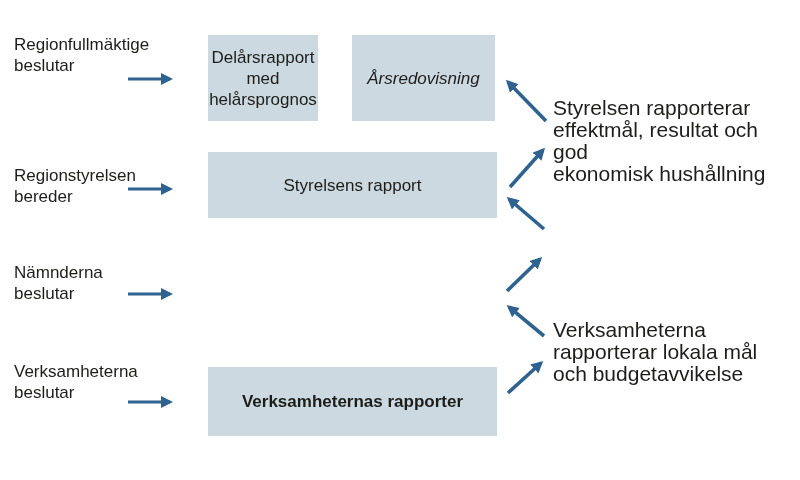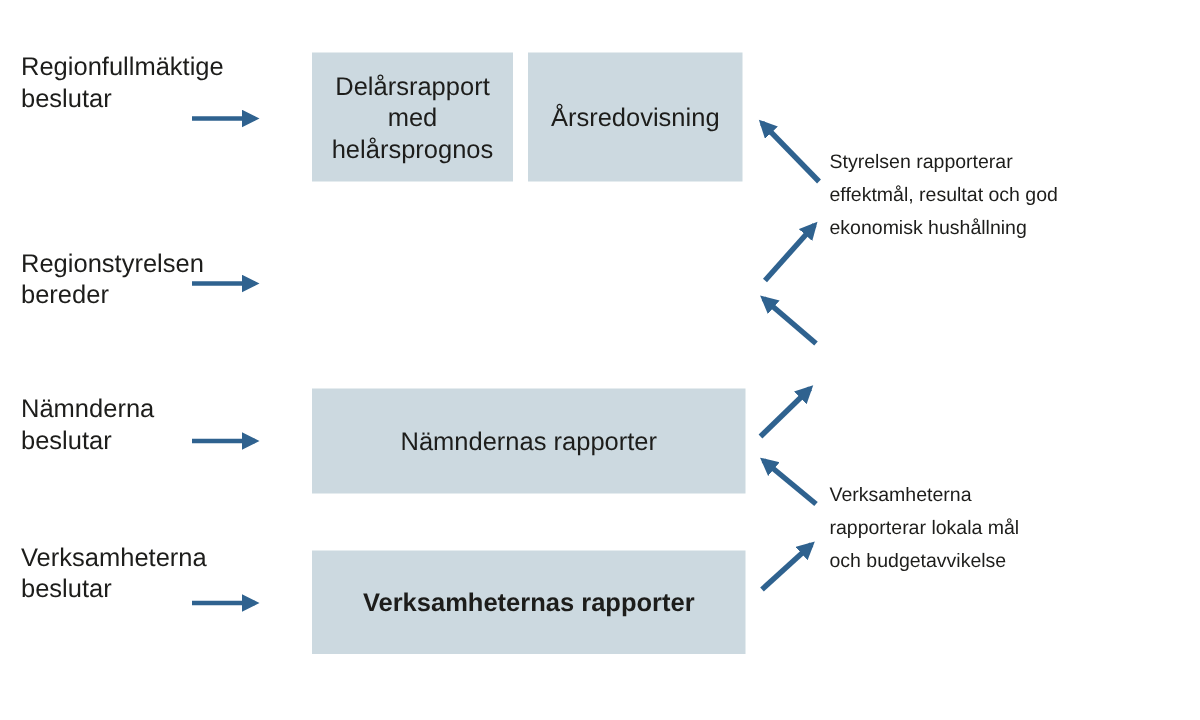--- a/index.html
+++ b/index.html
@@ -21,21 +21,21 @@
     position: absolute;
     background: var(--box-fill, #ccd9e0);
     display: flex; align-items: center; justify-content: center;
     text-align: center;
     font-size: 17px; line-height: 21px;
     white-space: pre-line;
   }
 
   .note {
     position: absolute; left: 553px; width: 222px;
-    font-size: 13px; line-height: 22px;
+    font-size: 21px; line-height: 22px;
     white-space: pre-line;
   }
 
   .overlay { position: absolute; left: 0; top: 0; pointer-events: none; }
   .overlay line { stroke: var(--arrow, #2f628f); }
   .shaft-h { stroke-width: 3px; }
   .shaft-d { stroke-width: 3.6px; }
   .arrowhead-path { fill: var(--arrow, #2f628f); }
 </style>
 </head>
@@ -45,25 +45,25 @@
 
   <div class="actor" style="top:34px">Regionfullmäktige
 beslutar</div>
   <div class="actor" style="top:165px">Regionstyrelsen
 bereder</div>
   <div class="actor" style="top:262px">Nämnderna
 beslutar</div>
   <div class="actor" style="top:361px">Verksamheterna
 beslutar</div>
 
-  <div class="box" style="left:208px; top:35px;  width:134px; height:86px;">Delårsrapport
+  <div class="box" style="left:208px; top:35px;  width:110px; height:86px;">Delårsrapport
 med
 helårsprognos</div>
-  <div class="box" style="left:352px; top:35px;  width:143px; height:86px;">Årsredovisning</div>
-  <div class="box" style="left:208px; top:259px; width:289px; height:70px;">Nämndernas rapporter</div>
+  <div class="box" style="left:352px; top:35px;  width:143px; height:86px;font-style:italic;">Årsredovisning</div>
+  <div class="box" style="left:208px; top:152px; width:289px; height:66px;">Styrelsens rapport</div>
   <div class="box" style="left:208px; top:367px; width:289px; height:69px;font-weight:bold;">Verksamheternas rapporter</div>
 
   <div class="note" style="top:97px">Styrelsen rapporterar
 effektmål, resultat och god
 ekonomisk hushållning</div>
   <div class="note" style="top:319px">Verksamheterna
 rapporterar lokala mål
 och budgetavvikelse</div>
 
   <svg class="overlay" width="800" height="480" viewBox="0 0 800 480" aria-hidden="true">

